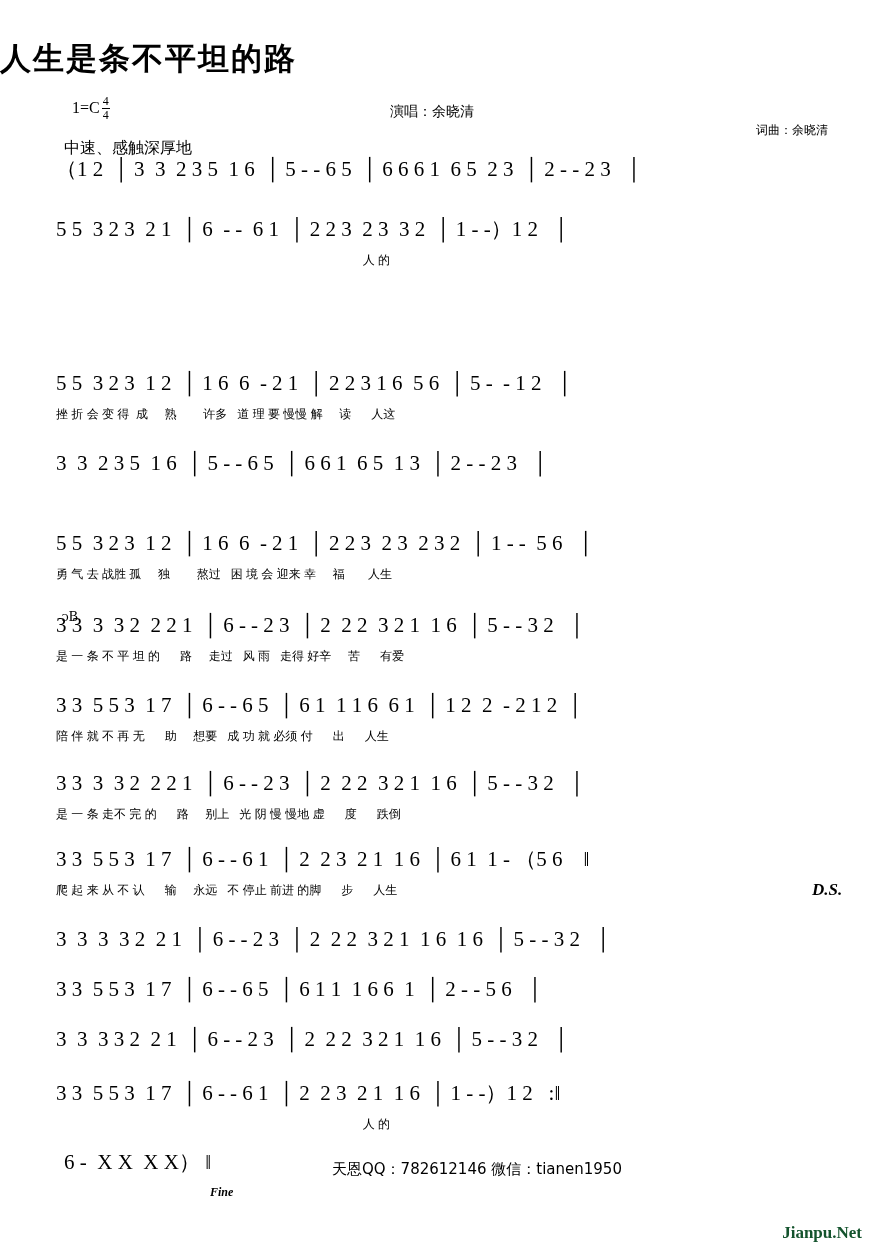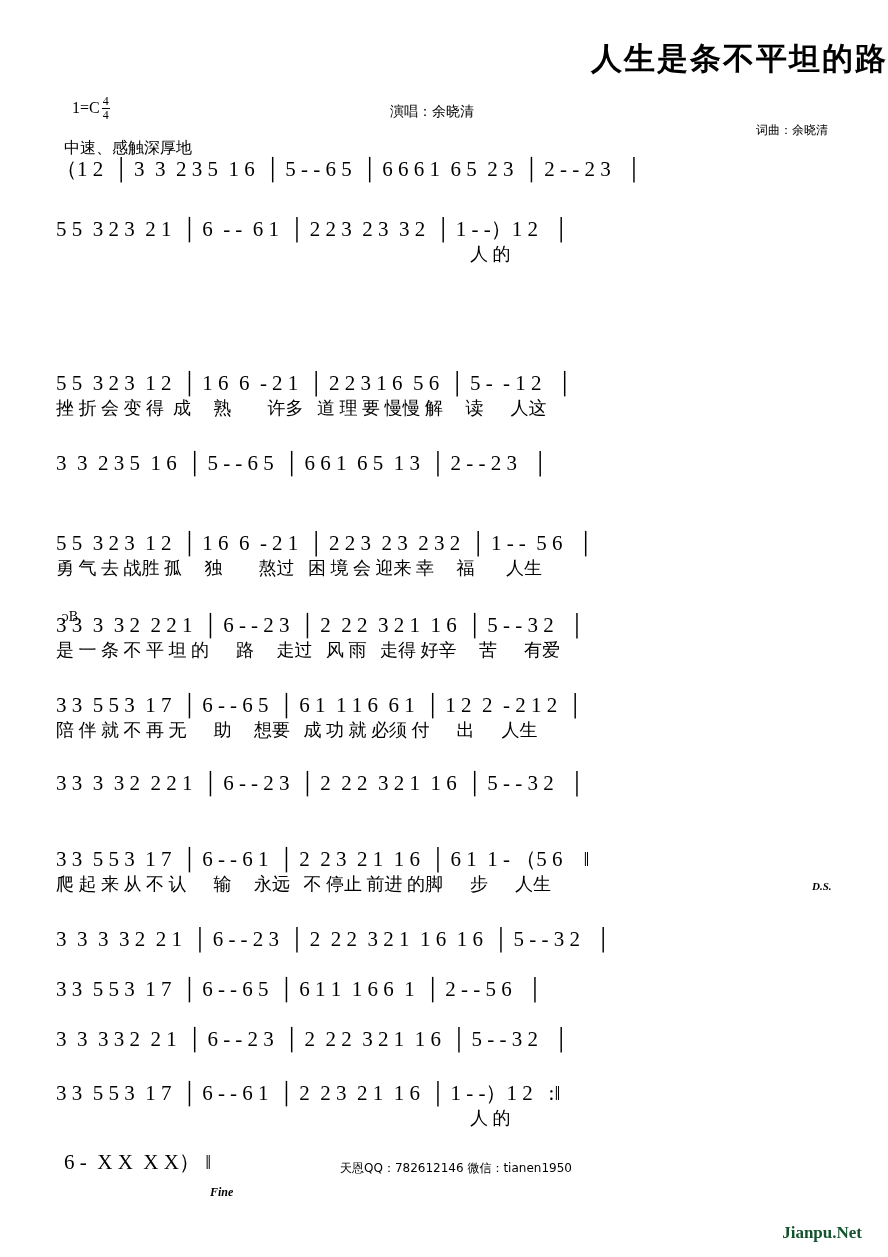--- a/index.html
+++ b/index.html
@@ -19,21 +19,21 @@
     position: absolute;
     left: 0; top: 0;
     width: 888px;
     height: 1257px;
   }
   .title {
     position: absolute;
     top: 38px;
     left: 0;
     width: 888px;
-    text-align: right;
+    text-align: left;
     font-size: 31px;
     font-weight: bold;
     letter-spacing: 2px;
     font-family: "DejaVu Sans", sans-serif;
   }
   .key-sig {
     position: absolute;
     left: 72px;
     top: 96px;
     font-size: 16px;
@@ -78,47 +78,47 @@
     width: 790px;
   }
   .notes {
     font-family: "Liberation Serif", serif;
     font-size: 21px;
     letter-spacing: 0px;
     white-space: pre;
     line-height: 1.1;
   }
   .lyrics {
-    font-family: Liberation Serif, serif;
-    font-size: 18px;
+    font-family: Liberation Sans, sans-serif;
+    font-size: 12px;
     white-space: pre;
     line-height: 1.2;
-    margin-top: 3px;
+    margin-top: 12px;
   }
   .footer-note {
     position: absolute;
-    left: 340px;
+    left: 332px;
     top: 1160px;
-    font-size: 12px;
+    font-size: 15px;
     font-family: "DejaVu Sans", sans-serif;
   }
   .fine {
     position: absolute;
     left: 210px;
     top: 1185px;
     font-size: 12px;
     font-weight: bold;
     font-style: italic;
     font-family: "Liberation Serif", serif;
   }
   .ds-mark {
     position: absolute;
     left: 812px;
     top: 880px;
-    font-size: 11px;
+    font-size: 17px;
     font-weight: bold;
     font-style: italic;
     font-family: "Liberation Serif", serif;
   }
   .segno {
     position: absolute;
     left: 62px;
     top: 609px;
     font-size: 14px;
     font-family: "Liberation Serif", serif;
@@ -181,20 +181,21 @@
   <div class="staff" style="top:614px">
     <div class="notes">3 3  3  3 2  2 2 1  │ 6 - - 2 3  │ 2  2 2  3 2 1  1 6  │ 5 - - 3 2   │</div>
     <div class="lyrics">是 一 条 不 平 坦 的      路     走过   风 雨   走得 好辛     苦      有爱</div>
   </div>
   <div class="staff" style="top:694px">
     <div class="notes">3 3  5 5 3  1 7  │ 6 - - 6 5  │ 6 1  1 1 6  6 1  │ 1 2  2  - 2 1 2  │</div>
     <div class="lyrics">陪 伴 就 不 再 无      助     想要   成 功 就 必须 付      出      人生</div>
   </div>
   <div class="staff" style="top:772px">
     <div class="notes">3 3  3  3 2  2 2 1  │ 6 - - 2 3  │ 2  2 2  3 2 1  1 6  │ 5 - - 3 2   │</div>
+    <div class="lyrics">是 一 条 走不 完 的      路     别上   光 阴 慢 慢地 虚      度      跌倒</div>
   </div>
   <div class="staff" style="top:848px">
     <div class="notes">3 3  5 5 3  1 7  │ 6 - - 6 1  │ 2  2 3  2 1  1 6  │ 6 1  1 - （5 6    ‖</div>
     <div class="lyrics">爬 起 来 从 不 认      输     永远   不 停止 前进 的脚      步      人生</div>
   </div>
   <div class="staff" style="top:928px">
     <div class="notes">3  3  3  3 2  2 1  │ 6 - - 2 3  │ 2  2 2  3 2 1  1 6  1 6  │ 5 - - 3 2   │</div>
     <div class="lyrics"></div>
   </div>
   <div class="staff" style="top:978px">

